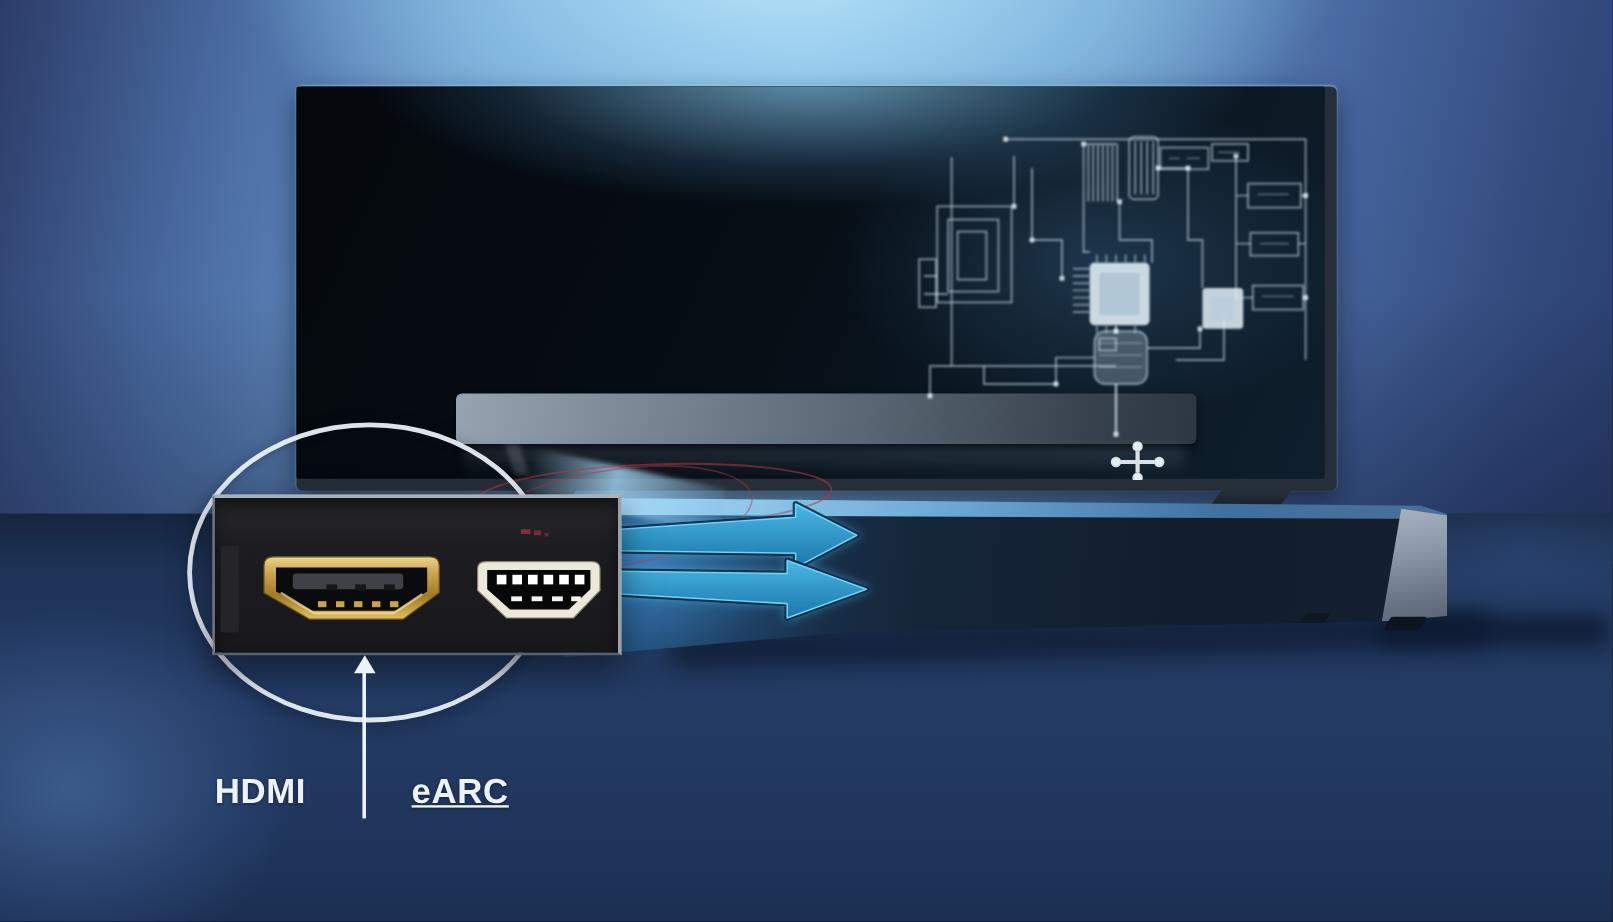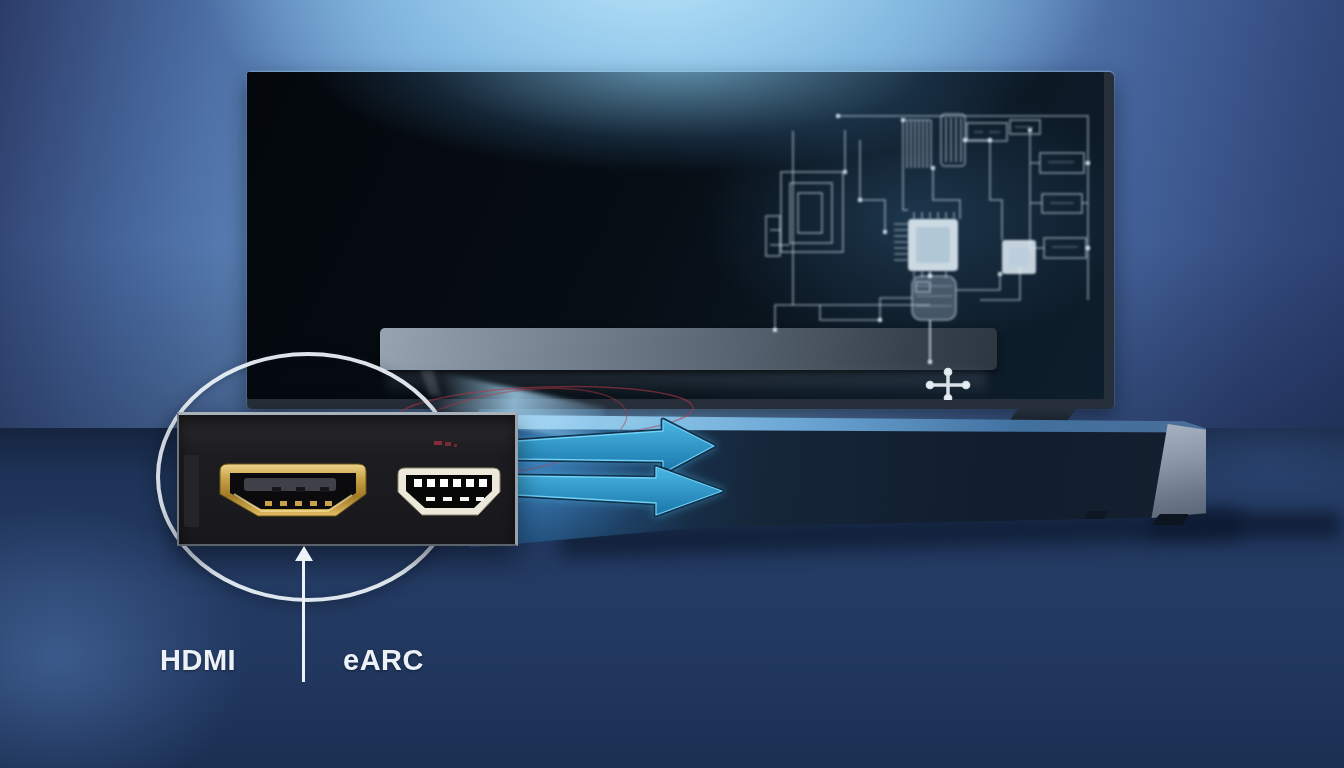--- a/index.html
+++ b/index.html
@@ -82,22 +82,22 @@
   .red-mark2{left:445px;top:442px;width:6px;height:4px;background:#9e2f3e;opacity:.7;z-index:9;}
   .red-mark3{left:454px;top:444px;width:3px;height:3px;background:#9e2f3e;opacity:.6;z-index:9;}
 
   .pointer-line{left:302px;top:560px;width:3px;height:122px;background:var(--label-white,#e9eef5);z-index:9;}
   .pointer-head{left:295px;top:546px;width:0;height:0;z-index:9;
       border-left:9px solid transparent;border-right:9px solid transparent;
       border-bottom:15px solid var(--label-white,#e9eef5);}
 
   .label{top:644px;color:var(--label-white,#edf2f8);font-size:29px;font-weight:700;
       letter-spacing:.5px;z-index:10;text-shadow:0 1px 3px rgba(5,10,20,.5);}
-  .label.hdmi{left:160px;width:140px;text-align:left;}
-  .label.earc{left:343px;width:140px;text-align:left;}
+  .label.hdmi{left:147px;width:140px;text-align:center;}
+  .label.earc{left:343px;width:140px;text-align:left;text-decoration:underline;}
 </style>
 </head>
 <body>
 
 <div id="stage">
 
   <div class="wall"></div>
   <div class="wall-shade"></div>
   <div class="floor"></div>
 

